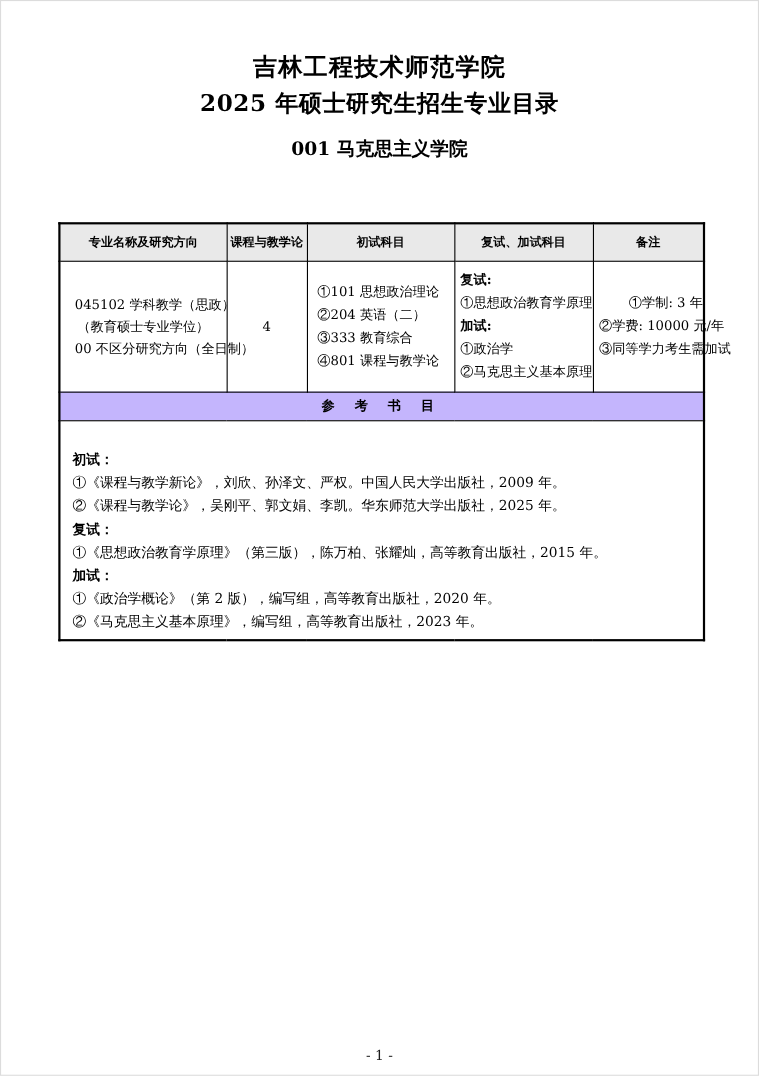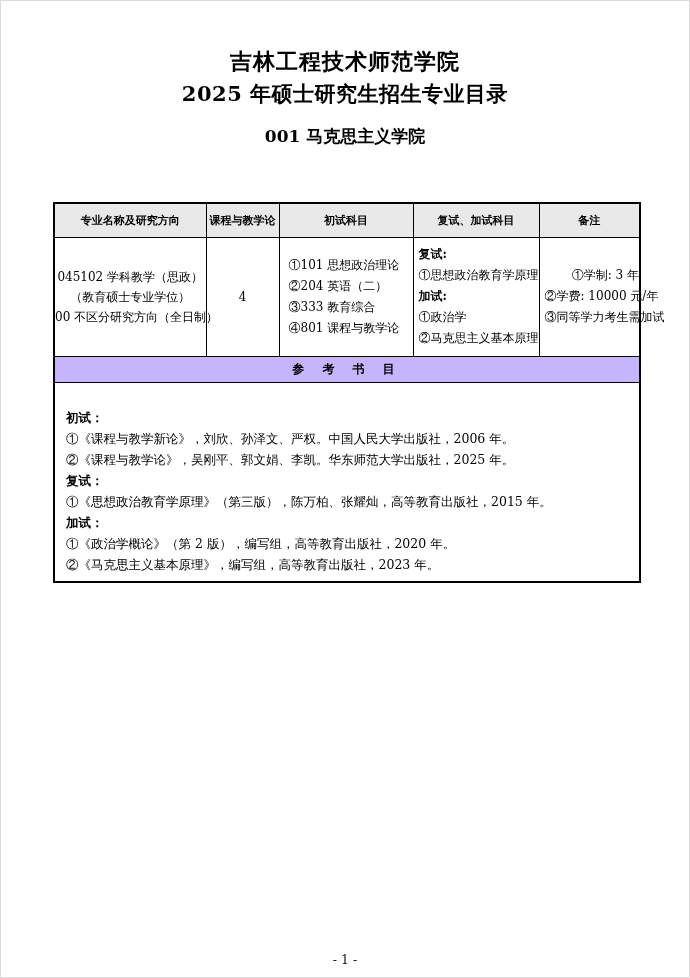--- a/index.html
+++ b/index.html
@@ -40,21 +40,21 @@
     font-size: 12px;
     vertical-align: middle;
   }
   table.catalog th {
     background: #e9e9e9;
     font-weight: bold;
     font-size: 11px;
     height: 34px;
     text-align: center;
   }
-  td.major-cell { height: 119px; text-align: center; padding: 0 0; margin-left: 48px; }
+  td.major-cell { height: 119px; text-align: center; padding: 0 13px; margin-left: 48px; }
   td.enrollment-cell { text-align: center; font-size: 14px; }
   td.initial-cell { padding-left: 9px; }
   td.retest-cell { padding-left: 5px; }
   td.remarks-cell { padding-left: 5px; text-align: right; }
   .line { line-height: 21px; white-space: nowrap; }
   .major-cell .line { line-height: 20px; }
   .bold { font-weight: bold; }
 
   td.ref-header-cell {
     background: #c4b5fd;
@@ -140,21 +140,21 @@
         <div class="line">②学费: 10000 元/年</div>
         <div class="line">③同等学力考生需加试</div>
       </td>
     </tr>
     <tr>
       <td class="ref-header-cell" colspan="5">参 考 书 目</td>
     </tr>
     <tr>
       <td class="references-cell" colspan="5">
         <div class="ref-line ref-label">初试：</div>
-        <div class="ref-line">①《课程与教学新论》，刘欣、孙泽文、严权。中国人民大学出版社，2006 年。</div>
+        <div class="ref-line">①《课程与教学新论》，刘欣、孙泽文、严权。中国人民大学出版社，2009 年。</div>
         <div class="ref-line">②《课程与教学论》，吴刚平、郭文娟、李凯。华东师范大学出版社，2025 年。</div>
         <div class="ref-line ref-label">复试：</div>
         <div class="ref-line">①《思想政治教育学原理》（第三版），陈万柏、张耀灿，高等教育出版社，2015 年。</div>
         <div class="ref-line ref-label">加试：</div>
         <div class="ref-line">①《政治学概论》（第 2 版），编写组，高等教育出版社，2020 年。</div>
         <div class="ref-line">②《马克思主义基本原理》，编写组，高等教育出版社，2023 年。</div>
       </td>
     </tr>
   </tbody>
     </table>

